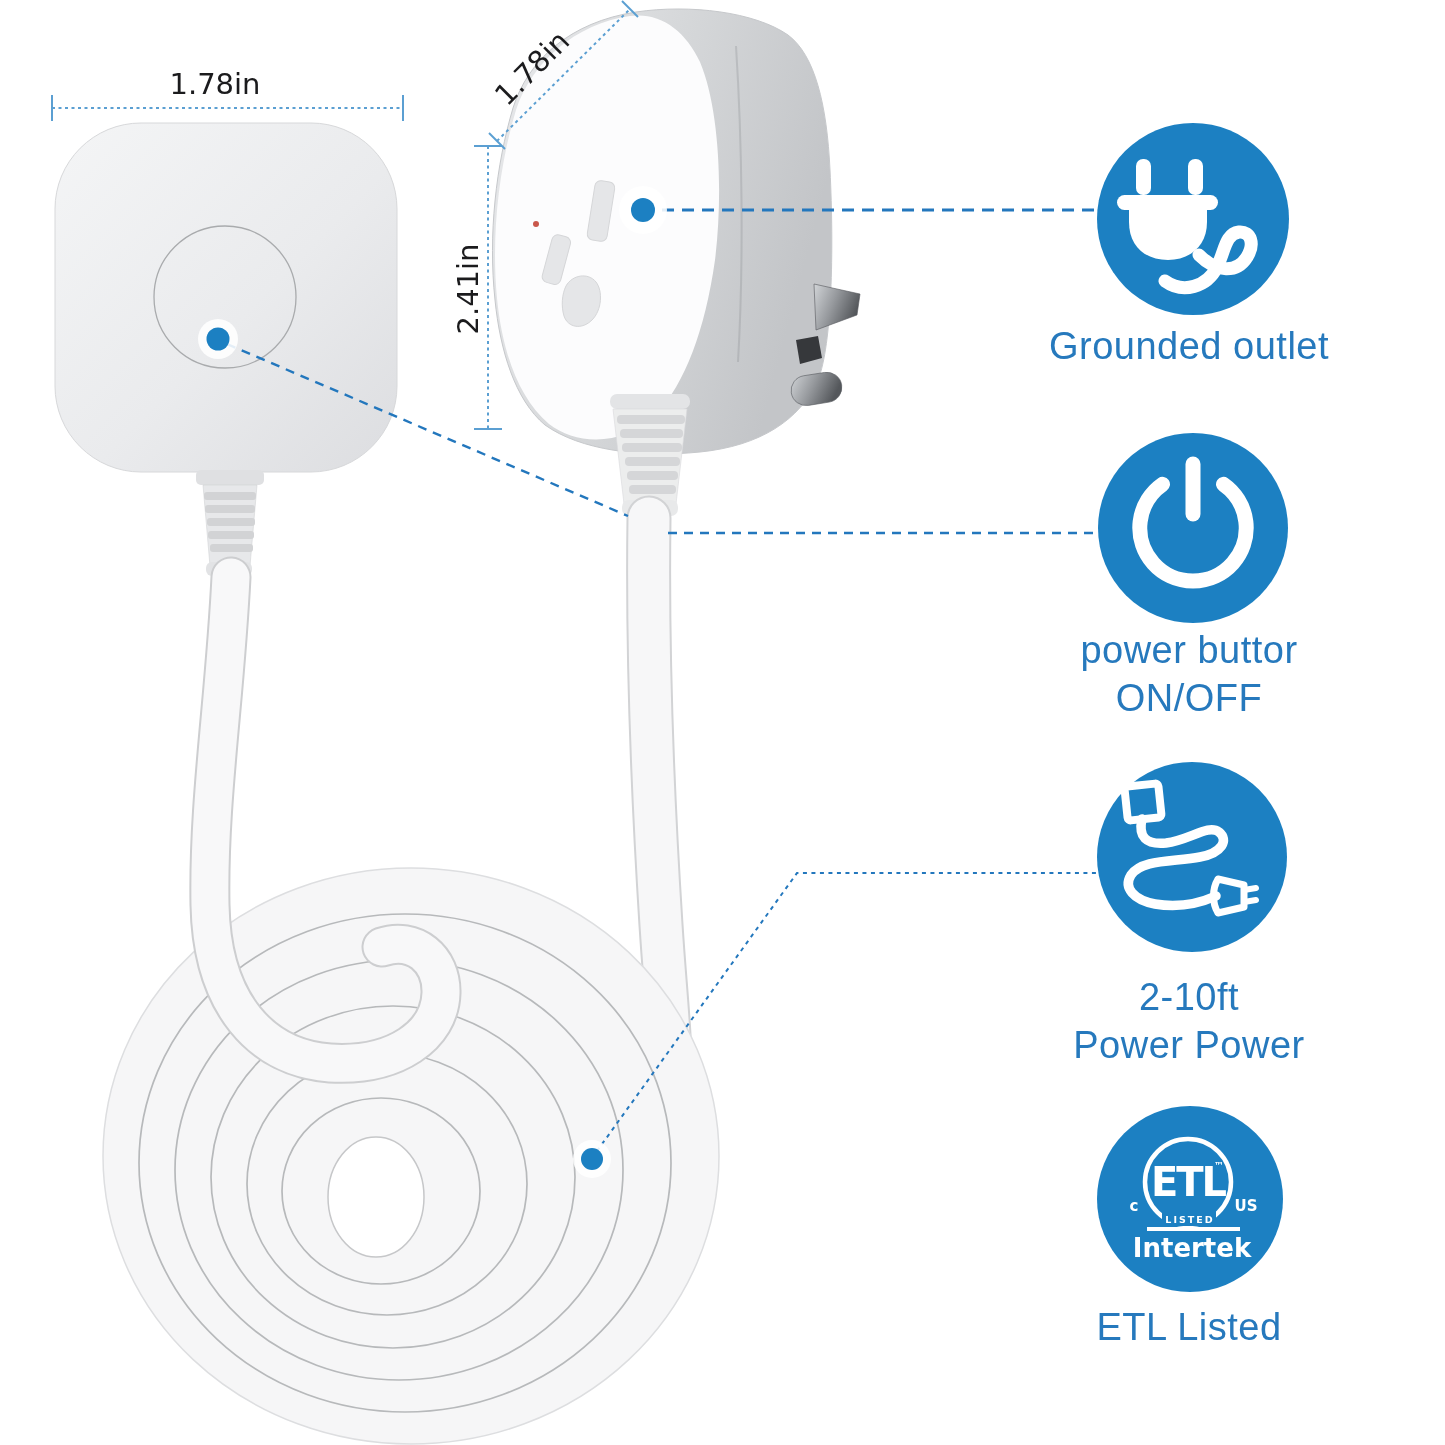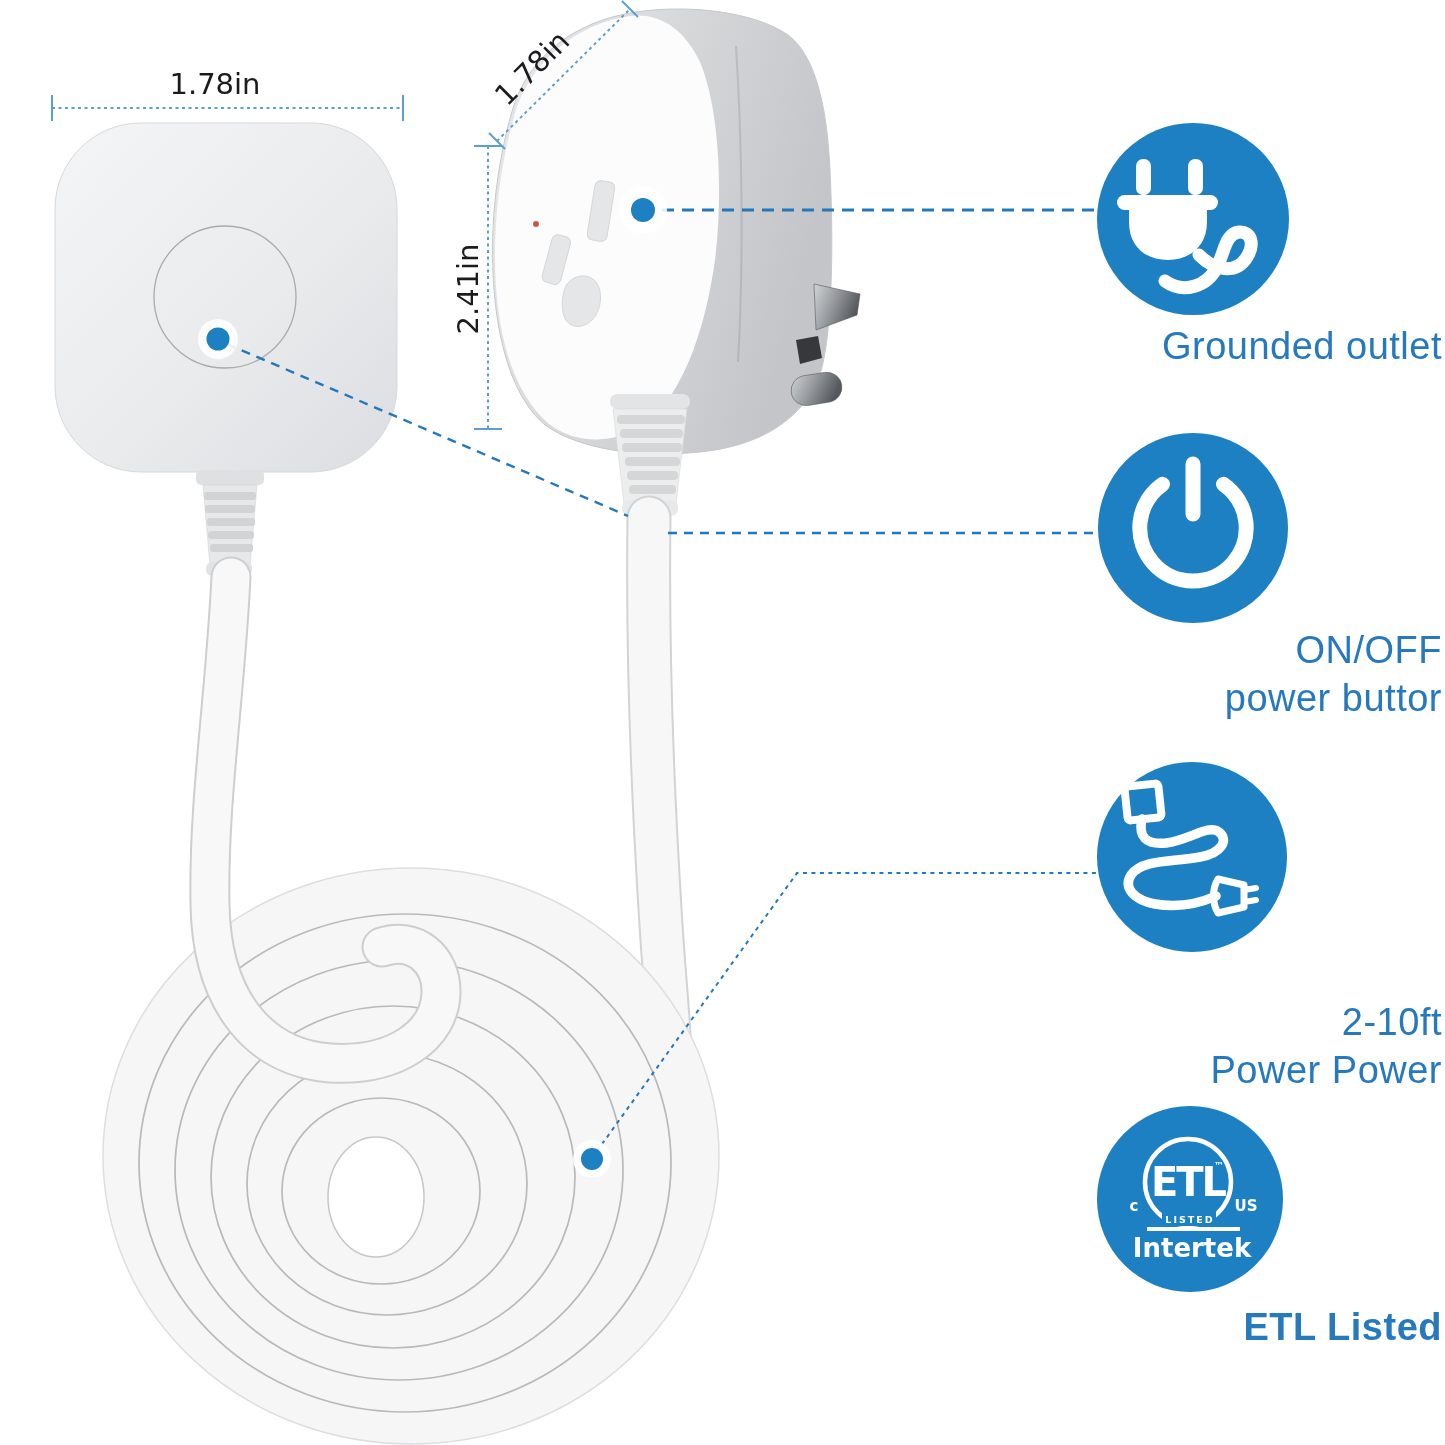--- a/index.html
+++ b/index.html
@@ -12,32 +12,32 @@
   .halo{fill:#ffffff;opacity:.88;}
   .dim-line{stroke:var(--dimension_line_blue,#5B9FD2);stroke-width:2;fill:none;}
   .dim-dash{stroke-dasharray:3 3.5;}
   .callout{stroke:var(--callout_line_blue,#2377BD);fill:none;}
   .co-a{stroke-width:3;stroke-dasharray:12 8;}
   .co-b{stroke-width:2.4;stroke-dasharray:9 7;}
   .co-c{stroke-width:2;stroke-dasharray:4 4.5;}
   .white-stroke{stroke:#ffffff;fill:none;stroke-linecap:round;stroke-linejoin:round;}
   .etl-text{fill:#ffffff;font-family:"DejaVu Sans",sans-serif;font-weight:bold;}
 
-  .feat-label{position:absolute;left:936px;width:506px;text-align:right;
+  .feat-label{position:absolute;left:936px;width:506px;text-align:center;
               font:400 38px/48px "Liberation Sans",sans-serif;
               color:var(--label_text_blue,#2679BD);letter-spacing:.5px;}
   .dim-label{position:absolute;font:400 29px/36px "DejaVu Sans",sans-serif;
              color:var(--dimension_text,#1B1B1D);white-space:nowrap;}
   #dim-front{left:65px;top:66px;width:300px;text-align:center;}
   #dim-diag{left:532px;top:68px;transform:translate(-50%,-50%) rotate(-45deg);}
   #dim-vert{left:468px;top:289px;transform:translate(-50%,-50%) rotate(-90deg);}
   #feat-label-1{top:322px;}
   #feat-label-2{top:626px;}
-  #feat-label-3{top:973px;margin-top:25px;}
-  #feat-label-4{top:1303px;font-weight:bold;}
+  #feat-label-3{top:973px;}
+  #feat-label-4{top:1303px;}
 </style>
 </head>
 <body>
 
 <div class="canvas">
 
 <svg width="1445" height="1445" viewBox="0 0 1445 1445">
   <defs>
     <linearGradient id="gDevice" x1="0" y1="0" x2="1" y2="1">
       <stop offset="0" stop-color="#f4f5f6"></stop>
@@ -202,21 +202,21 @@
     </g>
   </g>
 </svg>
 
   <div id="dim-front" class="dim-label">1.78in</div>
   <div id="dim-diag" class="dim-label">1.78in</div>
   <div id="dim-vert" class="dim-label">2.41in</div>
 
   <div id="feat-label-1" class="feat-label">Grounded outlet</div>
   <div id="feat-label-2" class="feat-label">
+    <div>power buttor</div>
     <div>ON/OFF</div>
-    <div>power buttor</div>
   </div>
   <div id="feat-label-3" class="feat-label">
     <div>2-10ft</div>
     <div>Power Power</div>
   </div>
   <div id="feat-label-4" class="feat-label">ETL Listed</div>
 </div>
 
 </body></html>

